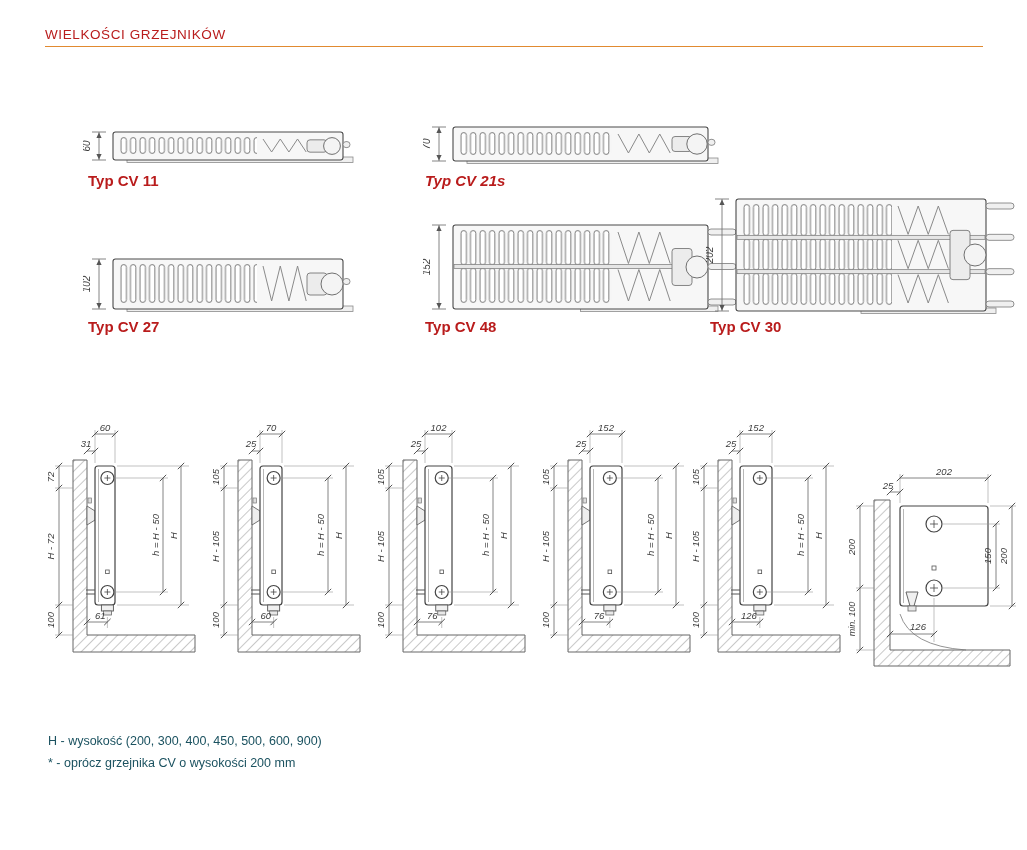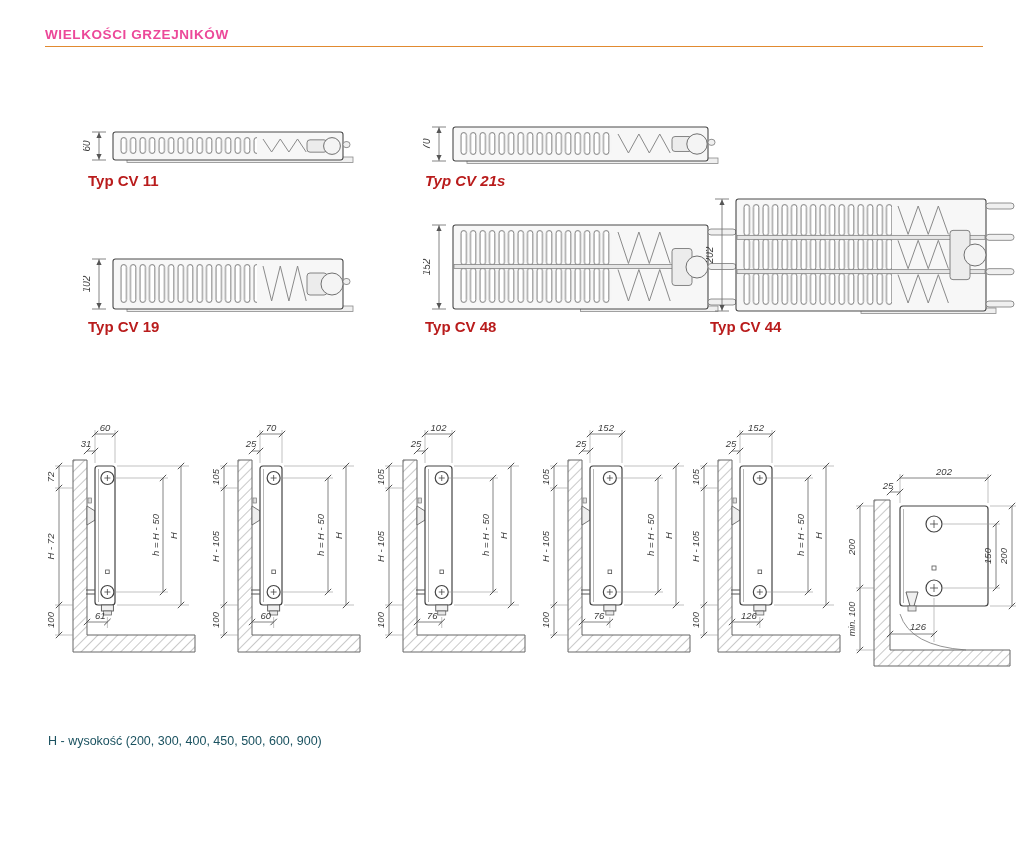--- a/index.html
+++ b/index.html
@@ -1,19 +1,19 @@
 <!DOCTYPE html>
 <html><head>
 <meta charset="utf-8">
 <style>
   html,body{margin:0;padding:0;background:#fff;}
   .canvas{position:relative;width:1027px;height:850px;background:#ffffff;overflow:hidden;
           font-family:"Liberation Sans",sans-serif;}
   .hdr-title{position:absolute;left:45px;top:27px;font-size:13.5px;letter-spacing:.6px;
-             color:#ec4899;font-weight:bold;}
+             color:#b91c1c;font-weight:normal;}
   .hdr-rule{position:absolute;left:45px;top:46px;width:938px;height:0;border-top:1.5px solid #E18A30;}
   .typ-label{position:absolute;font-size:15px;font-weight:bold;color:#b91c1c;}
   .sec-title{position:absolute;left:48px;top:377px;font-size:13.5px;font-weight:bold;color:#14505F;}
   .fig{position:absolute;font-style:italic;}
   .legend{position:absolute;left:48px;top:731px;width:640px;font-size:12.5px;color:#1B5260;
           line-height:21.5px;}
   svg text{font-family:"Liberation Sans",sans-serif;fill:#3b3b3b;}
 </style>
 </head>
 <body>
@@ -130,23 +130,23 @@
         <line x1="9" y1="3" x2="23" y2="3" stroke="#777" stroke-width="0.9"></line>
         <line x1="9" y1="115" x2="23" y2="115" stroke="#777" stroke-width="0.9"></line>
         <line x1="16" y1="3" x2="16" y2="115" stroke="#777" stroke-width="0.9"></line>
         <polygon points="13.4,9 18.6,9 16,3.5" fill="#555"></polygon>
         <polygon points="13.4,109 18.6,109 16,114.5" fill="#555"></polygon>
         <text transform="rotate(-90 7 59)" x="7" y="59" text-anchor="middle" font-size="10">202</text>
       </svg></div>
 
   <div class="typ-label" style="left:88px;top:172px;">Typ CV 11</div>
   <div class="typ-label" style="left:425px;top:172px;font-style:italic;">Typ CV 21s</div>
-  <div class="typ-label" style="left:88px;top:318px;">Typ CV 19</div>
+  <div class="typ-label" style="left:88px;top:318px;">Typ CV 27</div>
   <div class="typ-label" style="left:425px;top:318px;">Typ CV 48</div>
-  <div class="typ-label" style="left:710px;top:318px;">Typ CV 44</div>
+  <div class="typ-label" style="left:710px;top:318px;">Typ CV 30</div>
 
 
   <div class="fig" id="sf0" style="left:45px;top:420px;"><svg width="160" height="252" viewBox="0 0 160 252">
         <defs>
           <pattern id="h0" width="7" height="7" patternUnits="userSpaceOnUse" patternTransform="rotate(45)">
         <line x1="0" y1="0" x2="0" y2="7" stroke="#9b9b9b" stroke-width="1.1"></line>
           </pattern>
         </defs>
         <path d="M 28,40 H 42 V 215 H 150 V 232 H 28 Z" fill="url(#h0)" stroke="#666" stroke-width="1"></path>
         <path d="M 42,86 L 50,91 L 50,100 L 42,105 Z" fill="#ededed" stroke="#666" stroke-width="0.9"></path>
@@ -504,14 +504,15 @@
         <text transform="rotate(-90 159 98)" x="159" y="98" text-anchor="middle" font-size="9.5">200</text>
         <line x1="86" y1="140" x2="86" y2="184" stroke="#999" stroke-width="0.6"></line>
         <line x1="42" y1="176" x2="86" y2="176" stroke="#777" stroke-width="0.9"></line>
         <line x1="38.8" y1="179.2" x2="45.2" y2="172.8" stroke="#555" stroke-width="1"></line>
         <line x1="82.8" y1="179.2" x2="89.2" y2="172.8" stroke="#555" stroke-width="1"></line>
         <text x="70" y="172" text-anchor="middle" font-size="9.5">126</text>
       </svg></div>
 
   <div class="legend">
     <div>H - wysokość (200, 300, 400, 450, 500, 600, 900)</div>
+    <div>* - oprócz grzejnika CV o wysokości 200 mm</div>
   </div>
 </div>
 
 </body></html>

